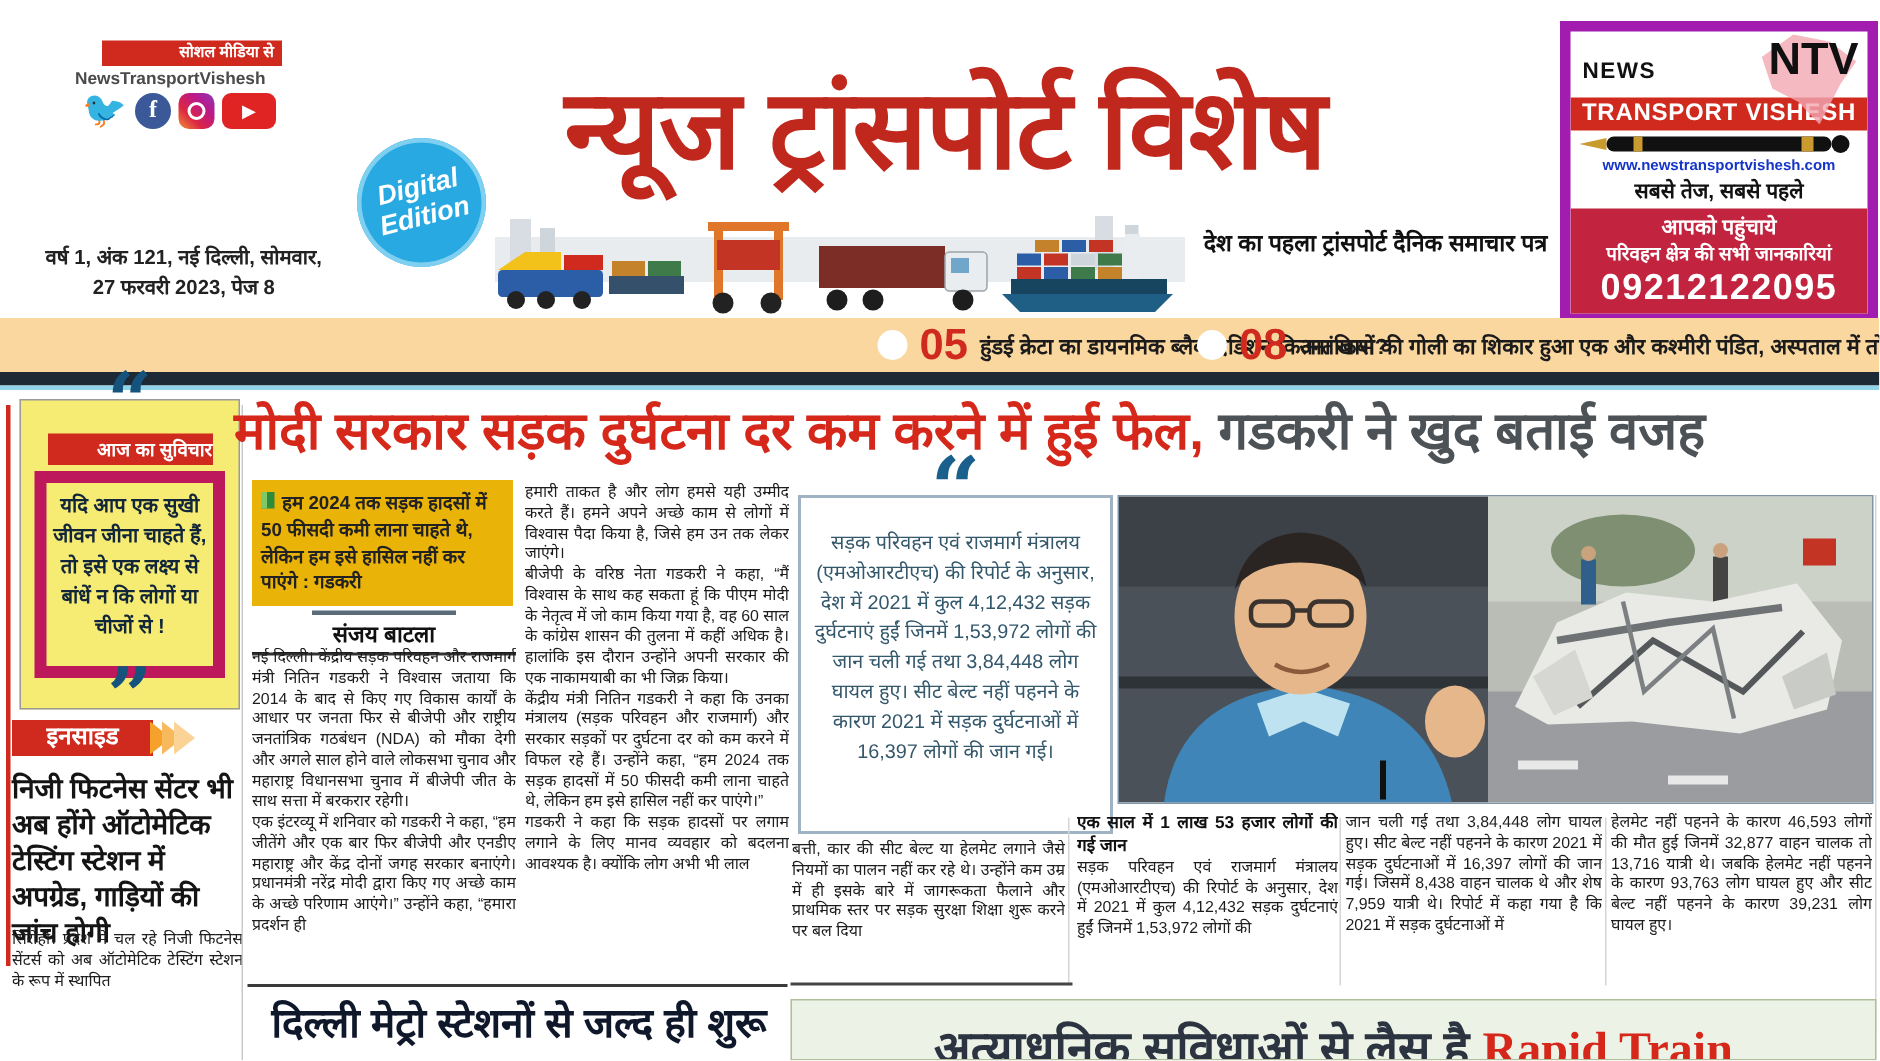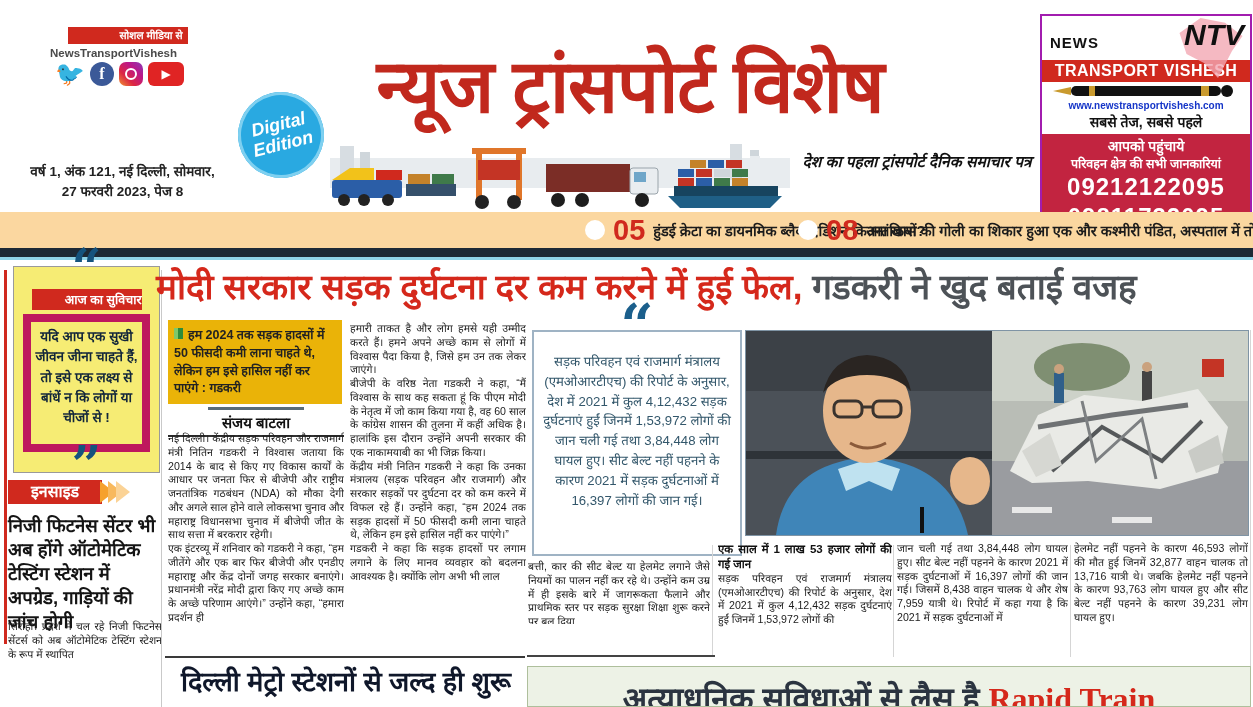--- a/index.html
+++ b/index.html
@@ -21,29 +21,29 @@
   .digital-badge { left:238px; top:92px; width:86px; height:86px; border-radius:50%; background:#29a9e1;
     transform:rotate(-14deg); color:#fff; font-weight:bold; font-style:italic; font-size:18px;
     display:flex; flex-direction:column; align-items:center; justify-content:center; line-height:1.1;
     box-shadow:0 0 0 3px #7fd0f0 inset; }
   .issue { left:25px; top:162px; width:195px; text-align:center; font-size:13.5px; font-weight:bold; color:#222; line-height:1.45; }
 
   
   .masthead { left:215px; top:28px; width:830px; height:118px; text-align:center; font-size:74px; font-weight:800;
     color:#c1281d; line-height:118px; letter-spacing:-1px; white-space:nowrap; }
   .collage { left:330px; top:138px; width:460px; height:72px; }
-  .tagline { left:792px; top:150px; width:250px; font-size:15.5px; font-weight:bold; color:#111; text-align:center;font-style:italic; }
-
-  
-  .promo { left:1040px; top:14px; width:212px; height:202px; border:2px solid #a21caf; background:#fff; overflow:hidden; }
+  .tagline { left:792px; top:150px; width:250px; font-size:15.5px; font-weight:bold; color:#111; text-align:center; }
+
+  
+  .promo { left:1040px; top:14px; width:212px; height:202px; border:7px solid #a21caf; background:#fff; overflow:hidden; }
   .promo-top { position:relative; height:44px; }
   .promo-map { position:absolute; right:4px; top:2px; width:70px; height:60px; background:#f2a7b3;
     clip-path:polygon(35% 0,70% 8%,95% 30%,80% 55%,60% 100%,40% 75%,15% 60%,5% 25%); opacity:.8; }
   .promo-news { position:absolute; left:8px; top:18px; font-size:15px; font-weight:bold; color:#111; letter-spacing:1px; }
-  .promo-ntv { position:absolute; right:6px; top:2px; font-size:30px; font-weight:900; font-style:italic; color:#101010; }
+  .promo-ntv { position:absolute; right:6px; top:2px; font-size:30px; font-weight:900; color:#101010; }
   .promo-red { background:#d0291e; color:#fff; font-weight:bold; font-size:16px; text-align:center; height:22px; line-height:22px; letter-spacing:.5px; }
   .promo-pen { height:18px; display:flex; align-items:center; justify-content:center; }
   .promo-web { text-align:center; font-size:10px; font-weight:bold; color:#1535c8; }
   .promo-slogan { text-align:center; font-size:14px; font-weight:bold; color:#111; padding:1px 0 3px; }
   .promo-crimson { background:#c22440; color:#fff; text-align:center; padding-top:2px; height:92px; }
   .promo-crimson .l1 { font-size:14px; font-weight:bold; }
   .promo-crimson .l2 { font-size:12.5px; font-weight:bold; }
   .promo-phone { font-size:24px; font-weight:bold; line-height:1.25; letter-spacing:1px; }
 
   

